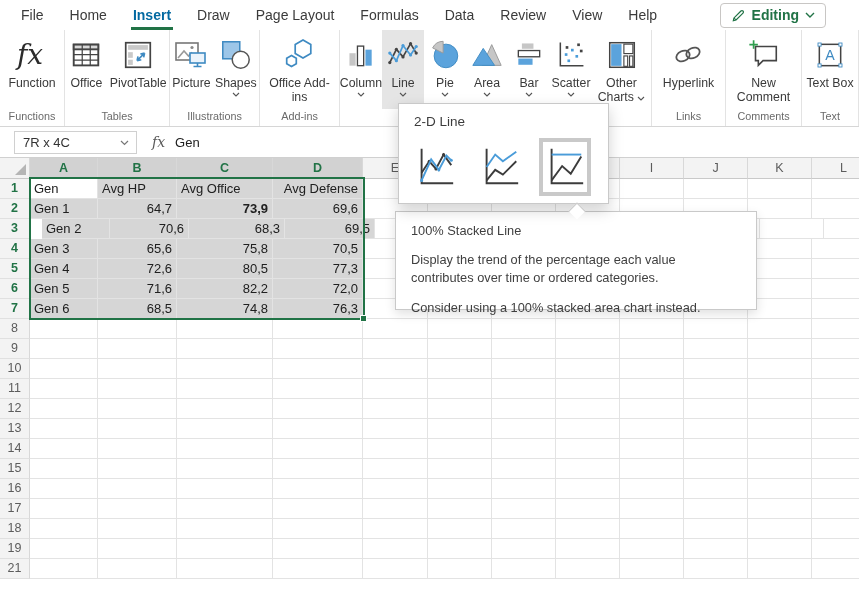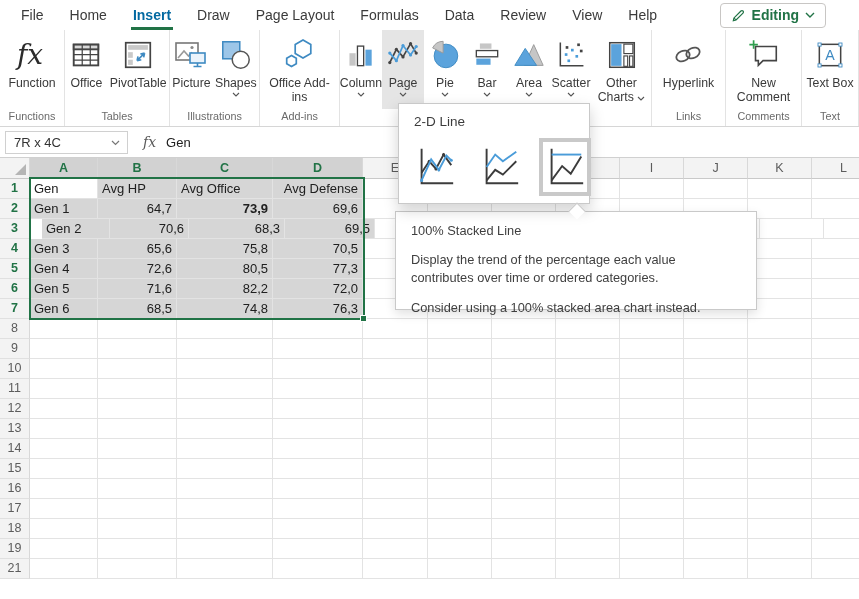--- a/index.html
+++ b/index.html
@@ -31,21 +31,21 @@
   .rrow { flex:1; display:flex; justify-content:space-evenly; align-items:stretch; }
   .rbtn { display:flex; flex-direction:column; align-items:center; padding:4px 2px 0; min-width:42px; max-width:78px; }
   .rbtn.ractive { background:#e5e5e5; }
   .ricon { height:42px; display:flex; align-items:center; justify-content:center; }
   .rlabel { font-size:12.3px; color:#3a3a3a; text-align:center; line-height:1.15; }
   .chev { margin-top:2px; line-height:0; }
   .rglabel { height:17px; font-size:10.8px; color:#6a6a6a; text-align:center; line-height:15px; }
 
   
   .fbar { height:30px; display:flex; align-items:center; background:#fff; }
-  .namebox { position:relative; width:123px; height:23px; margin-left:5px; border:1px solid #d0d0d0;
+  .namebox { position:relative; width:123px; height:23px; margin-left:14px; border:1px solid #d0d0d0;
     font-size:13px; color:#333; line-height:21px; padding-left:8px; }
   .nbchev { position:absolute; right:7px; top:8px; line-height:0; }
   .fxlabel { font-family:"DejaVu Serif", serif; font-style:italic; font-size:14px; color:#5a5a5a; margin:0 10px 0 15px; }
   .finput { flex:1; border:none; outline:none; font-family:"Liberation Sans",sans-serif; font-size:13px; color:#202020; height:22px; }
 
   
   .grid { position:absolute; left:0; top:157px; width:859px; height:442px; border-top:1px solid #d0d0d0; overflow:hidden; background:#fff; }
   .grow { display:flex; }
   .gcell { height:20px; line-height:19px; font-size:13px; color:#202020; padding:0 4px;
     border-right:1px solid #e3e3e3; border-bottom:1px solid #e3e3e3; overflow:hidden; white-space:nowrap; flex:0 0 auto; background:#fff; }
@@ -56,21 +56,21 @@
   .rowhead { width:30px; height:20px; line-height:19px; font-size:12.5px; color:#5c5c5c; text-align:center;
     border-right:1px solid #d8d8d8; border-bottom:1px solid #e0e0e0; background:#f3f3f3; flex:0 0 auto; }
   .rowhead.selrow { color:#217346; font-weight:700; }
   .corner { position:relative; width:30px; height:21px; background:#f3f3f3; border-right:1px solid #d8d8d8; border-bottom:1px solid #c9c9c9; flex:0 0 auto; }
   .corner::after { content:""; position:absolute; right:3px; bottom:3px; width:0; height:0;
     border-left:11px solid transparent; border-bottom:11px solid #b5b5b5; }
   .sel-overlay { position:absolute; left:29px; top:19px; width:336px; height:143px; border:2px solid #217346; pointer-events:none; }
   .fill-handle { position:absolute; right:-4px; bottom:-4px; width:7px; height:7px; background:#217346; border:1px solid #fff; }
 
   
-  .flyout { position:absolute; left:398px; top:103px; width:192px; height:101px; background:#fff;
+  .flyout { position:absolute; left:398px; top:103px; width:211px; height:101px; background:#fff;
     border:1px solid #c9c9c9; box-shadow:0 6px 14px rgba(0,0,0,.18); z-index:30; }
   .fly-title { position:absolute; left:15px; top:10px; font-size:13.5px; color:#3c3c3c; }
   .fly-options { position:absolute; left:10px; top:34px; display:flex; gap:13px; }
   .fly-opt { width:52px; height:58px; border:4px solid transparent; display:flex; align-items:center; justify-content:center; }
   .fly-opt.hl { border-color:#c9c9c9; }
 
   
   .caret { position:absolute; left:571px; top:205px; width:12px; height:12px; background:#fff;
     border-left:1px solid #c8c8c8; border-top:1px solid #c8c8c8; transform:rotate(45deg); z-index:32; }
   .tooltip { position:absolute; left:395px; top:211px; width:362px; height:99px; background:#fff;
@@ -219,58 +219,58 @@
               <circle cx="26" cy="6" r="1.7" fill="#444"></circle>
               <circle cx="32" cy="16" r="1.7" fill="#444"></circle>
               <path d="M4 16 L11 24 L18 8 L26 18 L32 9" fill="none" stroke="#4a9cd9" stroke-width="1.8"></path>
               <circle cx="4" cy="16" r="1.7" fill="#4a9cd9"></circle>
               <circle cx="11" cy="24" r="1.7" fill="#4a9cd9"></circle>
               <circle cx="18" cy="8" r="1.7" fill="#4a9cd9"></circle>
               <circle cx="26" cy="18" r="1.7" fill="#4a9cd9"></circle>
               <circle cx="32" cy="9" r="1.7" fill="#4a9cd9"></circle>
             </svg>
           </div>
-          <div class="rlabel" data-name="ribbon-button-label">Page</div>
+          <div class="rlabel" data-name="ribbon-button-label">Line</div>
           <div class="chev" data-name="chevron-down-icon"><svg width="8" height="5" viewBox="0 0 8 5">
               <path d="M1 1 L4 4 L7 1" fill="none" stroke="#555" stroke-width="1.1"></path>
             </svg></div>
         </div>
         <div class="rbtn" data-name="ribbon-pie-button">
           <div class="ricon" data-name="pie-chart-icon">
             <svg width="34" height="34" viewBox="0 0 36 36">
               <circle cx="19" cy="19" r="12.5" fill="#5ba3dc" stroke="#3e8ac2" stroke-width="1"></circle>
               <path d="M16 16 L16 3.5 A12.5 12.5 0 0 0 4.9 10.5 z" fill="#c6c6c6" stroke="#999" stroke-width="1"></path>
             </svg>
           </div>
           <div class="rlabel" data-name="ribbon-button-label">Pie</div>
+          <div class="chev" data-name="chevron-down-icon"><svg width="8" height="5" viewBox="0 0 8 5">
+              <path d="M1 1 L4 4 L7 1" fill="none" stroke="#555" stroke-width="1.1"></path>
+            </svg></div>
+        </div>
+        <div class="rbtn" data-name="ribbon-area-button">
+          <div class="ricon" data-name="area-chart-icon">
+            <svg width="34" height="34" viewBox="0 0 36 36">
+              <path d="M13 29 L23 7 L33 29 z" fill="#c6c6c6" stroke="#999" stroke-width="1"></path>
+              <path d="M3 29 L14 11 L26 29 z" fill="#5ba3dc" stroke="#3e8ac2" stroke-width="1"></path>
+            </svg>
+          </div>
+          <div class="rlabel" data-name="ribbon-button-label">Area</div>
           <div class="chev" data-name="chevron-down-icon"><svg width="8" height="5" viewBox="0 0 8 5">
               <path d="M1 1 L4 4 L7 1" fill="none" stroke="#555" stroke-width="1.1"></path>
             </svg></div>
         </div>
         <div class="rbtn" data-name="ribbon-bar-button">
           <div class="ricon" data-name="bar-chart-icon">
             <svg width="32" height="32" viewBox="0 0 36 36">
               <rect x="10" y="5" width="13" height="6" fill="#c6c6c6"></rect>
               <rect x="6" y="13" width="24" height="7" fill="#fff" stroke="#444" stroke-width="1.5"></rect>
               <rect x="6" y="22" width="16" height="7" fill="#5ba3dc"></rect>
             </svg>
           </div>
           <div class="rlabel" data-name="ribbon-button-label">Bar</div>
-          <div class="chev" data-name="chevron-down-icon"><svg width="8" height="5" viewBox="0 0 8 5">
-              <path d="M1 1 L4 4 L7 1" fill="none" stroke="#555" stroke-width="1.1"></path>
-            </svg></div>
-        </div>
-        <div class="rbtn" data-name="ribbon-area-button">
-          <div class="ricon" data-name="area-chart-icon">
-            <svg width="34" height="34" viewBox="0 0 36 36">
-              <path d="M13 29 L23 7 L33 29 z" fill="#c6c6c6" stroke="#999" stroke-width="1"></path>
-              <path d="M3 29 L14 11 L26 29 z" fill="#5ba3dc" stroke="#3e8ac2" stroke-width="1"></path>
-            </svg>
-          </div>
-          <div class="rlabel" data-name="ribbon-button-label">Area</div>
           <div class="chev" data-name="chevron-down-icon"><svg width="8" height="5" viewBox="0 0 8 5">
               <path d="M1 1 L4 4 L7 1" fill="none" stroke="#555" stroke-width="1.1"></path>
             </svg></div>
         </div>
         <div class="rbtn" data-name="ribbon-scatter-button">
           <div class="ricon" data-name="scatter-chart-icon">
             <svg width="32" height="32" viewBox="0 0 36 36">
               <path d="M6 4 V30 H32" fill="none" stroke="#444" stroke-width="1.7"></path>
               <rect x="12" y="8" width="3" height="3" fill="#444"></rect>
               <rect x="25" y="5" width="3" height="3" fill="#444"></rect>

